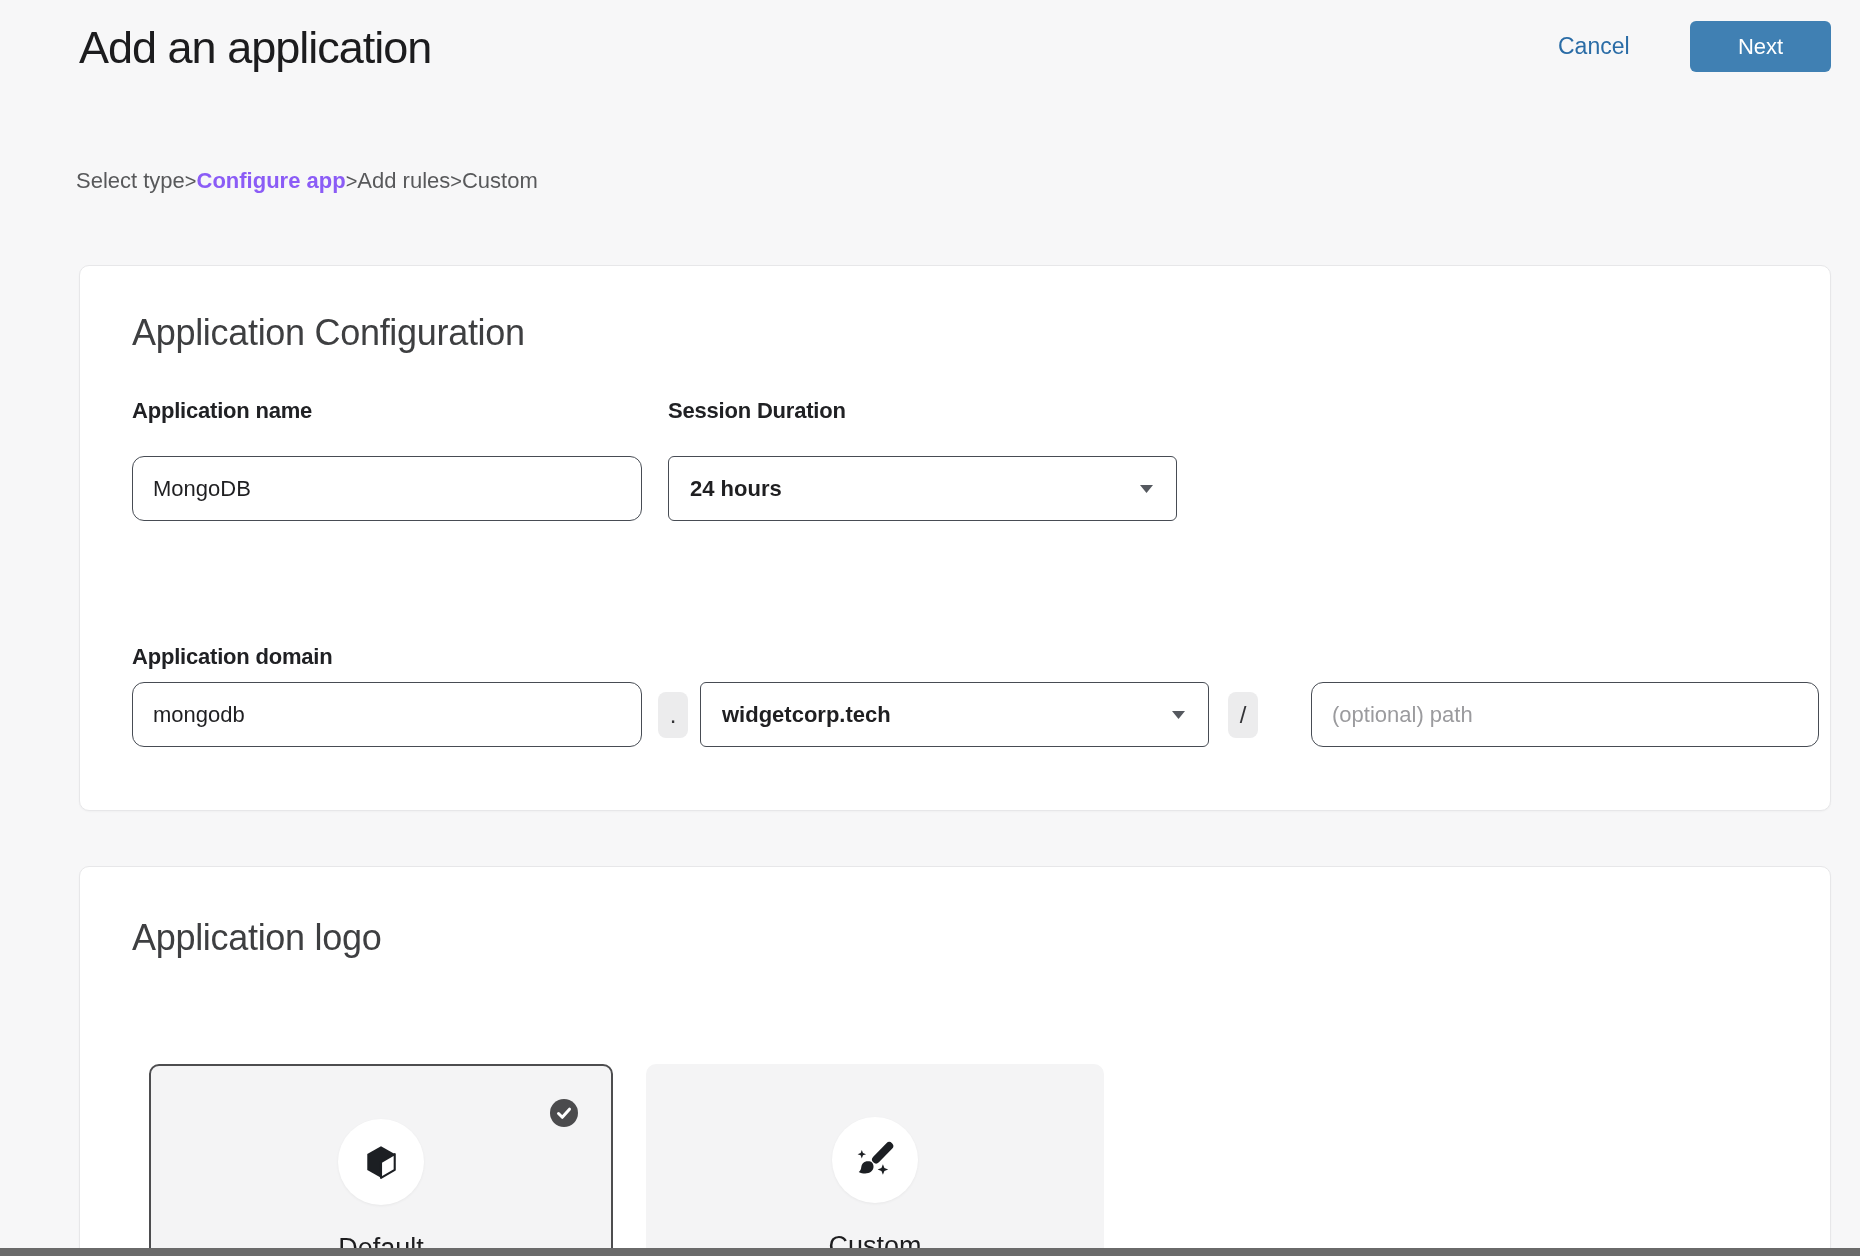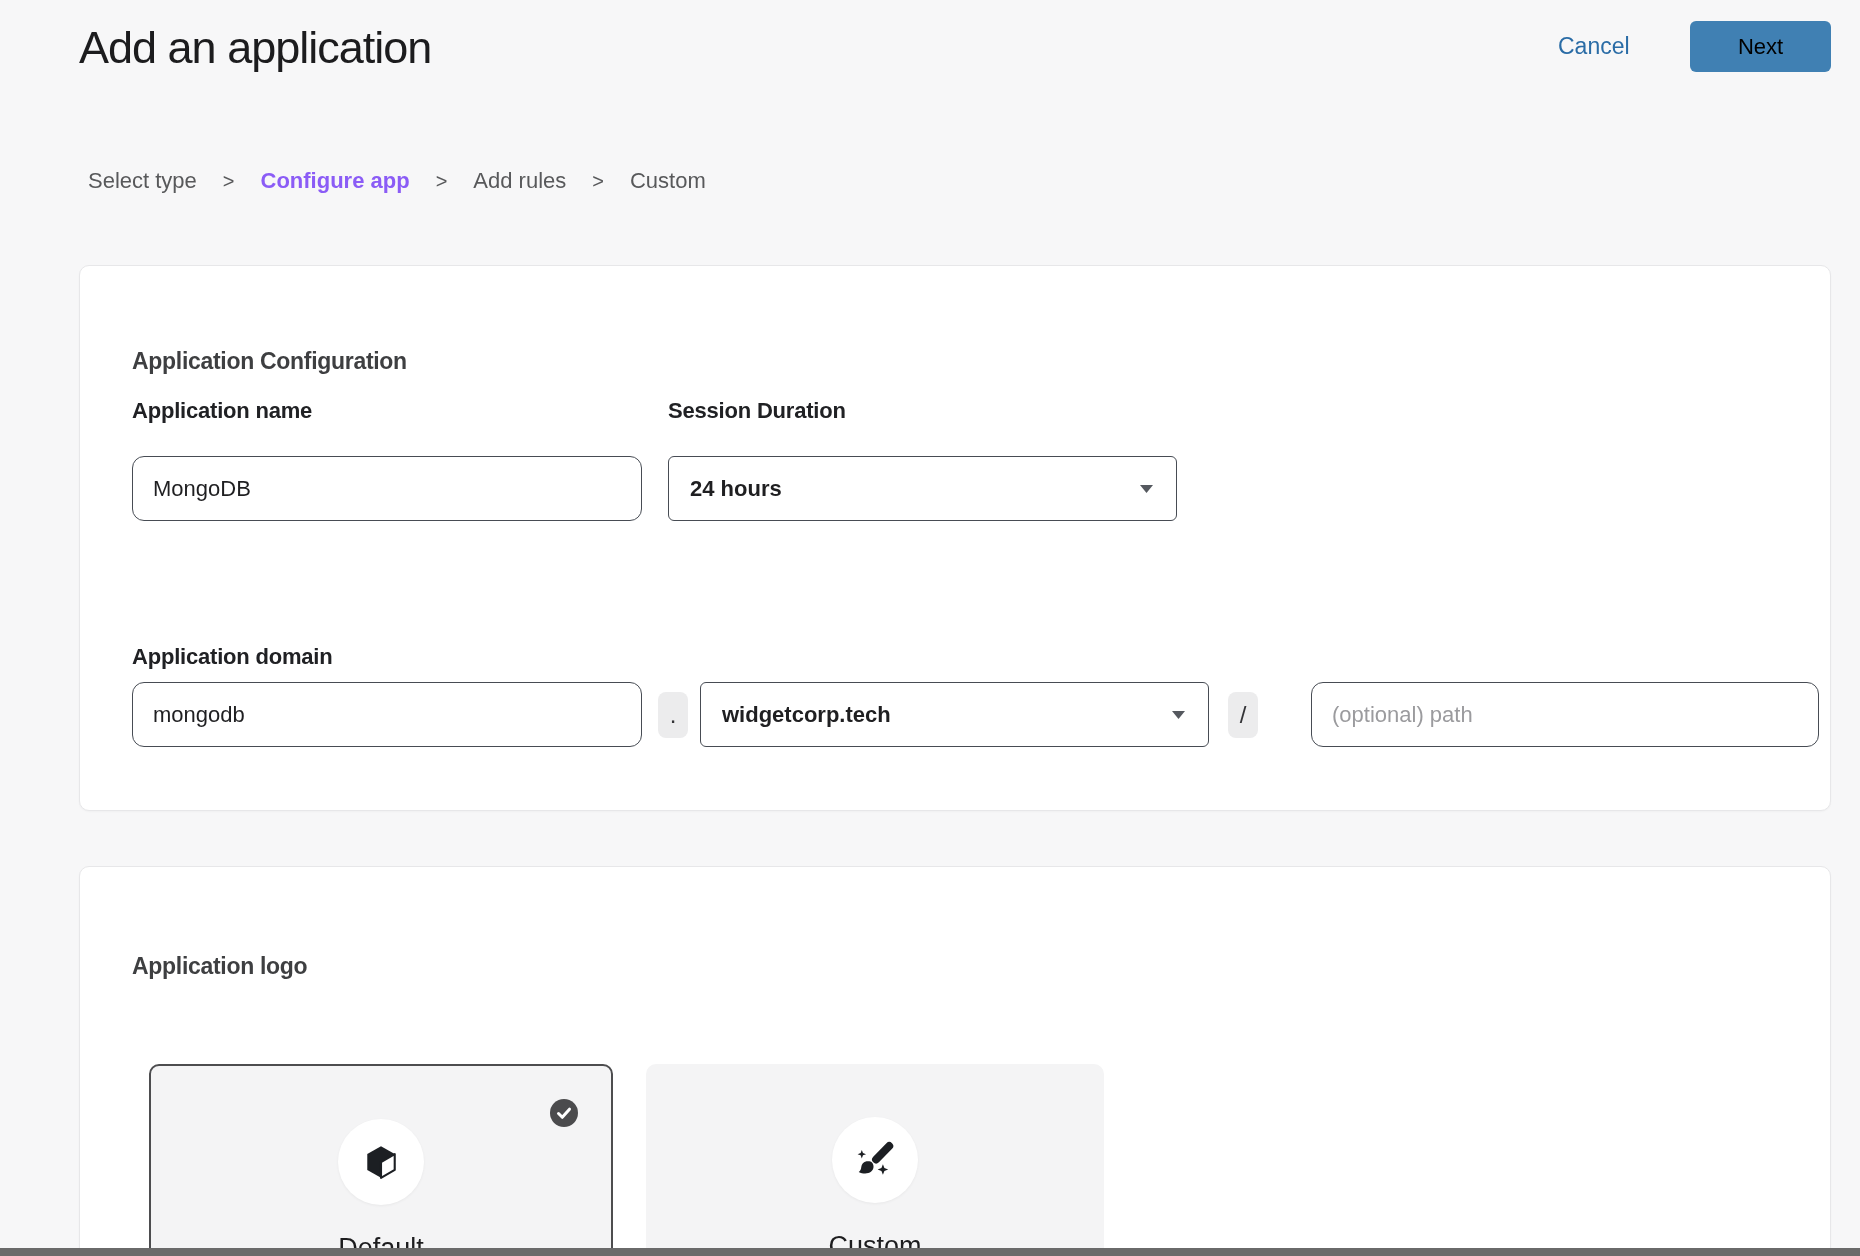--- a/index.html
+++ b/index.html
@@ -25,39 +25,39 @@
 
   
   .page-title{
     left:79px;top:22px;font-size:45px;font-weight:400;letter-spacing:-1px;color:#1c1c1e;
   }
   .cancel-link{
     left:1558px;top:33px;font-size:23px;color:var(--link-blue);cursor:pointer;text-decoration:none;
   }
   .next-btn{
     left:1690px;top:21px;width:141px;height:51px;border:none;border-radius:6px;
-    background:var(--accent-blue);color:#000000;font-size:22px;font-family:inherit;cursor:pointer;
+    background:var(--accent-blue);color:#ffffff;font-size:22px;font-family:inherit;cursor:pointer;
   }
 
   
   .breadcrumb{
-    left:88px;top:168px;display:flex;align-items:center;gap:26px;font-size:22px;color:#58595b;
+    left:76px;top:168px;display:flex;align-items:center;font-size:22px;color:#58595b;
   }
   .breadcrumb .step{cursor:pointer;}
   .breadcrumb .step.active{font-weight:700;color:#8b5cf6;}
   .breadcrumb .sep{color:#58595b;font-size:20px;}
 
   
   .card{
     background:#ffffff;border:1px solid var(--card-border);border-radius:10px;
     box-shadow:0 1px 2px rgba(0,0,0,0.03);
   }
   #config-card{left:79px;top:265px;width:1752px;height:546px;}
   #logo-card{left:79px;top:866px;width:1752px;height:520px;}
-  .card h2{font-size:23px;font-weight:700;color:#3e3f41;letter-spacing:-0.3px;margin-top:36px;}
+  .card h2{font-size:36px;font-weight:400;color:#3e3f41;letter-spacing:-0.3px;}
   .field-label{font-size:22px;font-weight:700;color:#202124;letter-spacing:-0.2px;}
 
   .text-input{
     height:65px;border:1px solid var(--input-border);border-radius:12px;background:#fff;
     font-size:22px;font-family:inherit;color:#1f1f21;padding:0 20px;outline:none;
   }
   .text-input::placeholder{color:#9b9b9e;}
   .select{
     height:65px;border:1px solid var(--input-border);border-radius:6px;background:#fff;
     display:flex;align-items:center;font-size:22px;color:#1f1f21;padding:0 52px 0 21px;

